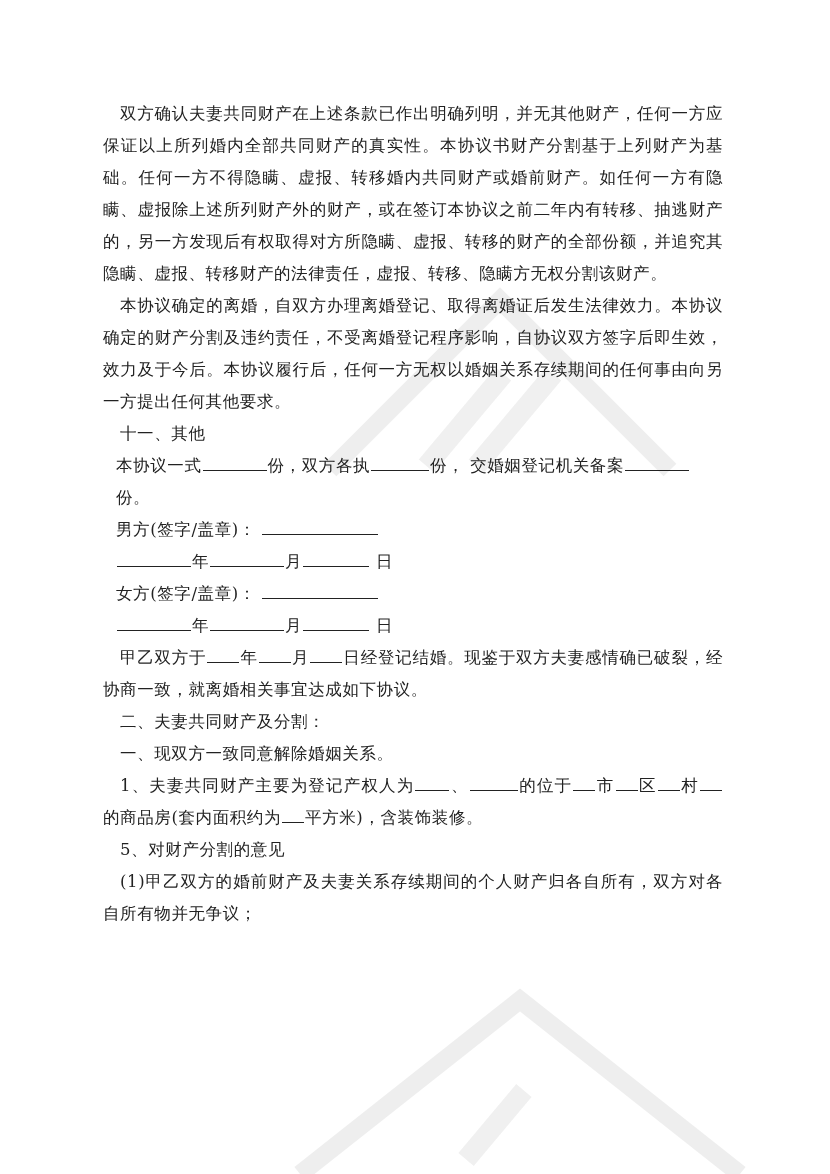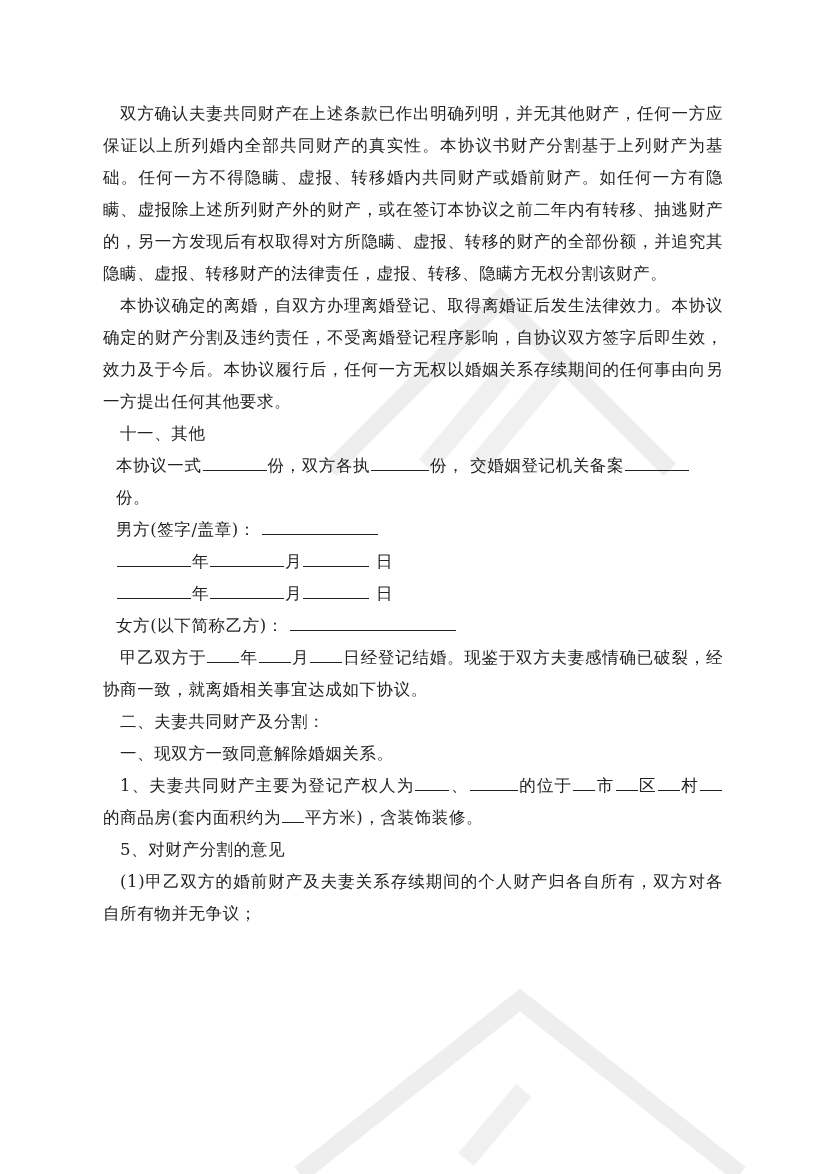--- a/index.html
+++ b/index.html
@@ -44,30 +44,30 @@
 
 
     <div class="row">
       <span>男方(签字/盖章)：</span><span class="blank" style="width:116px;margin-left:6px"></span>
     </div>
 
     <div class="row">
       <span class="blank" style="width:74px"></span><span>年</span><span class="blank" style="width:74px"></span><span>月</span><span class="blank" style="width:66px"></span> <span>日</span>
     </div>
 
+    <div class="row">
+      <span>女方(签字/盖章)：</span><span class="blank" style="width:116px;margin-left:6px"></span>
+    </div>
 
     <div class="row">
       <span class="blank" style="width:74px"></span><span>年</span><span class="blank" style="width:74px"></span><span>月</span><span class="blank" style="width:66px"></span> <span>日</span>
     </div>
 
 
 
-    <div class="row">
-      <span>女方(以下简称乙方)：</span><span class="blank" style="width:166px;margin-left:6px"></span>
-    </div>
 
     <p class="p indent"><span>甲乙双方于</span><span class="blank" style="width:32px"></span><span>年</span><span class="blank" style="width:32px"></span><span>月</span><span class="blank" style="width:32px"></span><span>日经登记结婚。现鉴于双方夫妻感情确已破裂，经协商一致，就离婚相关事宜达成如下协议。</span></p>
 
     <p class="p indent">二、夫妻共同财产及分割：</p>
 
     <p class="p indent">一、现双方一致同意解除婚姻关系。</p>
 
     <p class="p indent"><span>1、夫妻共同财产主要为登记产权人为</span><span class="blank" style="width:34px"></span><span>、</span><span class="blank" style="width:48px"></span><span>的位于</span><span class="blank" style="width:22px"></span><span>市</span><span class="blank" style="width:22px"></span><span>区</span><span class="blank" style="width:22px"></span><span>村</span><span class="blank" style="width:22px"></span><span>的商品房(套内面积约为</span><span class="blank" style="width:22px"></span><span>平方米)，含装饰装修。</span></p>
 
     <p class="p indent">5、对财产分割的意见</p>

